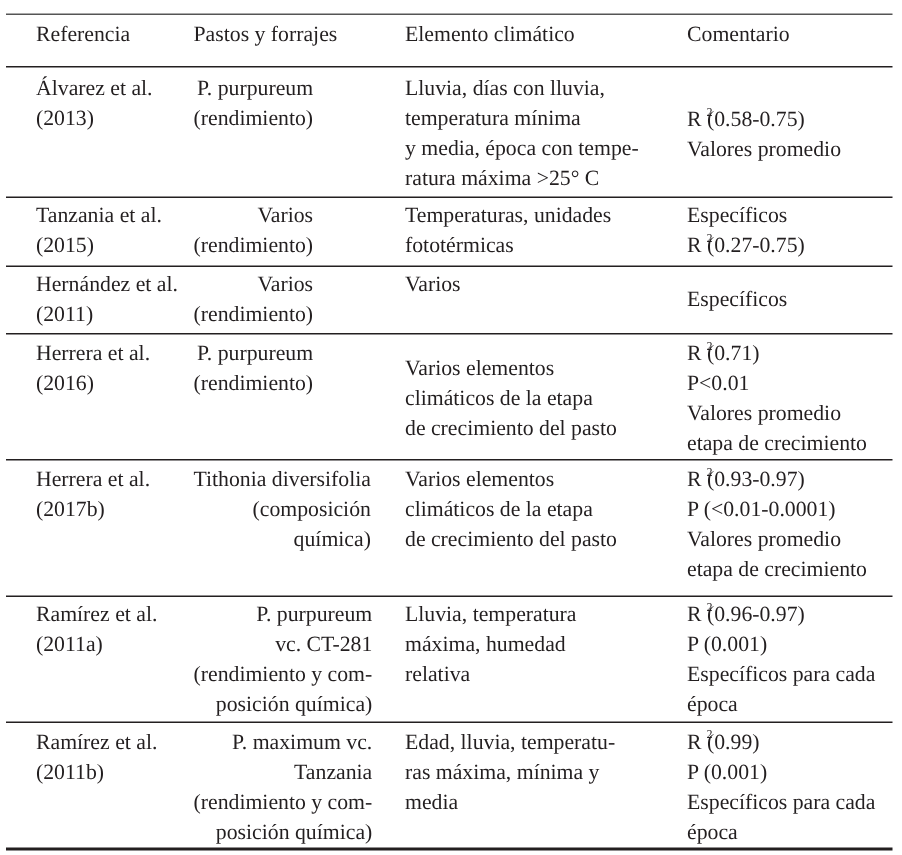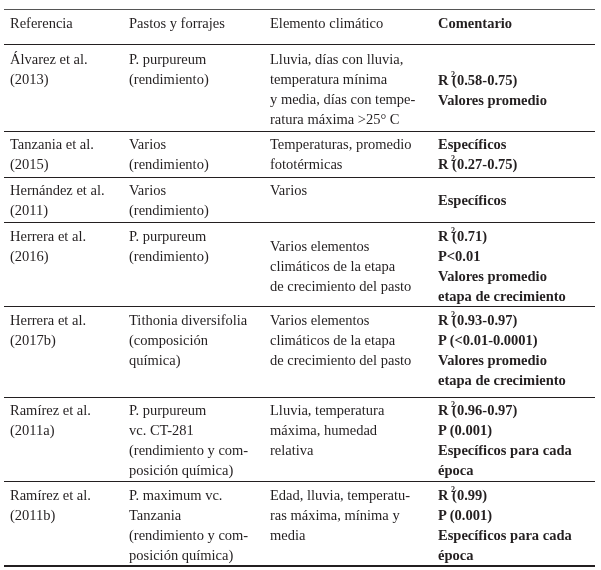--- a/index.html
+++ b/index.html
@@ -3,24 +3,24 @@
 <meta charset="utf-8">
 <style>
   html, body { margin: 0; padding: 0; background: #ffffff; }
   body { width: 601px; height: 570px; position: relative; overflow: hidden;
          font-family: "Liberation Serif", "DejaVu Serif", serif; color: #231f20; }
   .tbl { position: absolute; left: 4px; top: 9px; width: 591px; }
   .hline { position: absolute; left: 0; width: 591px; height: 1px; background: #231f20; }
   .hline.top { border-top: 1px solid #555; height: 0; background: none; }
   .hline.bottom { height: 2px; }
   .cell { position: absolute; font-size: 14.5px; line-height: 20px; white-space: nowrap; }
-  .c1 { left: 6px; }
-  .c2 { left: 125px; }
+  .c1 { left: 20px; }
+  .c2 { left: 125px; text-align: right; }
   .c3 { left: 266px; font-family: Liberation Serif, serif; }
-  .c4 { left: 434px; font-weight: bold; }
+  .c4 { left: 454px; }
   .line { display: block; height: 20px; }
   .it { }
   .r2 { position: relative; }
   .sup { font-size: 8px; position: absolute; left: 13px; top: -5px; }
 </style>
 </head>
 <body>
 
 <div class="tbl">
 
@@ -46,40 +46,40 @@
       <span class="line"><span>Álvarez</span> <span class="it">et al.</span></span>
       <span class="line">(2013)</span>
     </div>
     <div class="cell c2" style="top:40px">
       <span class="line it">P. purpureum</span>
       <span class="line">(rendimiento)</span>
     </div>
     <div class="cell c3" style="top:40px">
       <span class="line">Lluvia, días con lluvia,</span>
       <span class="line">temperatura mínima</span>
-      <span class="line">y media, días con tempe-</span>
+      <span class="line">y media, época con tempe-</span>
       <span class="line">ratura máxima &gt;25° C</span>
     </div>
     <div class="cell c4" style="top:61px">
       <span class="line r2"><span>R</span><span class="sup">2</span><span> (0.58-0.75)</span></span>
       <span class="line">Valores promedio</span>
     </div>
   </div>
 
   <div>
     <div class="cell c1" style="top:125px">
       <span class="line"><span>Tanzania</span> <span class="it">et al.</span></span>
       <span class="line">(2015)</span>
     </div>
     <div class="cell c2" style="top:125px">
       <span class="line">Varios</span>
       <span class="line">(rendimiento)</span>
     </div>
     <div class="cell c3" style="top:125px">
-      <span class="line">Temperaturas, promedio</span>
+      <span class="line">Temperaturas, unidades</span>
       <span class="line">fototérmicas</span>
     </div>
     <div class="cell c4" style="top:125px">
       <span class="line">Específicos</span>
       <span class="line r2"><span>R</span><span class="sup">2</span><span> (0.27-0.75)</span></span>
     </div>
   </div>
 
   <div>
     <div class="cell c1" style="top:171px">

